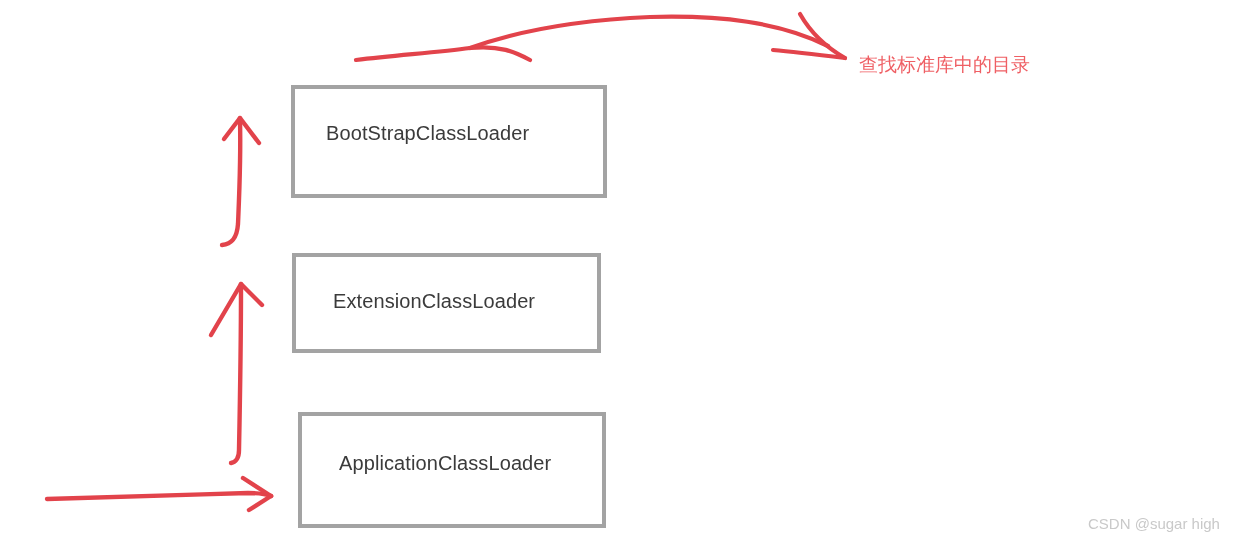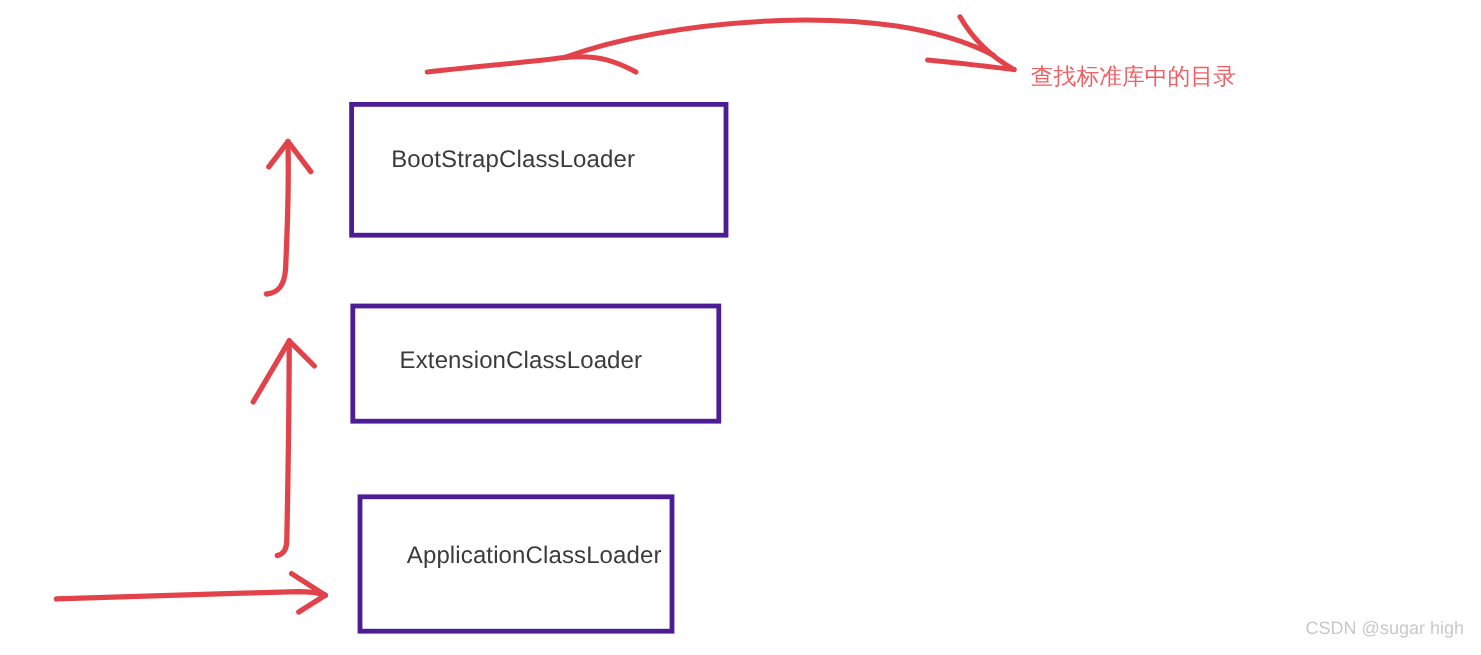--- a/index.html
+++ b/index.html
@@ -14,21 +14,21 @@
     position: relative;
     width: 1234px;
     height: 546px;
     background: #ffffff;
     overflow: hidden;
   }
   .loader-box {
     position: absolute;
     box-sizing: border-box;
     background: #ffffff;
-    border: 4px solid #4c1d95;
+    border: 4px solid #a3a3a3;
     display: flex;
     align-items: center;
   }
   .loader-label {
     font-family: "Liberation Sans", sans-serif;
     font-size: 20px;
     color: #3b3b3b;
     letter-spacing: 0.1px;
     white-space: nowrap;
   }
@@ -49,21 +49,21 @@
     height: 100px;
   }
   #box-extension .loader-label {
     padding-left: 37px;
     margin-top: -4px;
     text-align: center;
   }
   #box-application {
     left: 298px;
     top: 412px;
-    width: 264px;
+    width: 308px;
     height: 116px;
   }
   #box-application .loader-label {
     padding-left: 37px;
     margin-top: -14px;
   }
   .ink {
     position: absolute;
     left: 0;
     top: 0;

